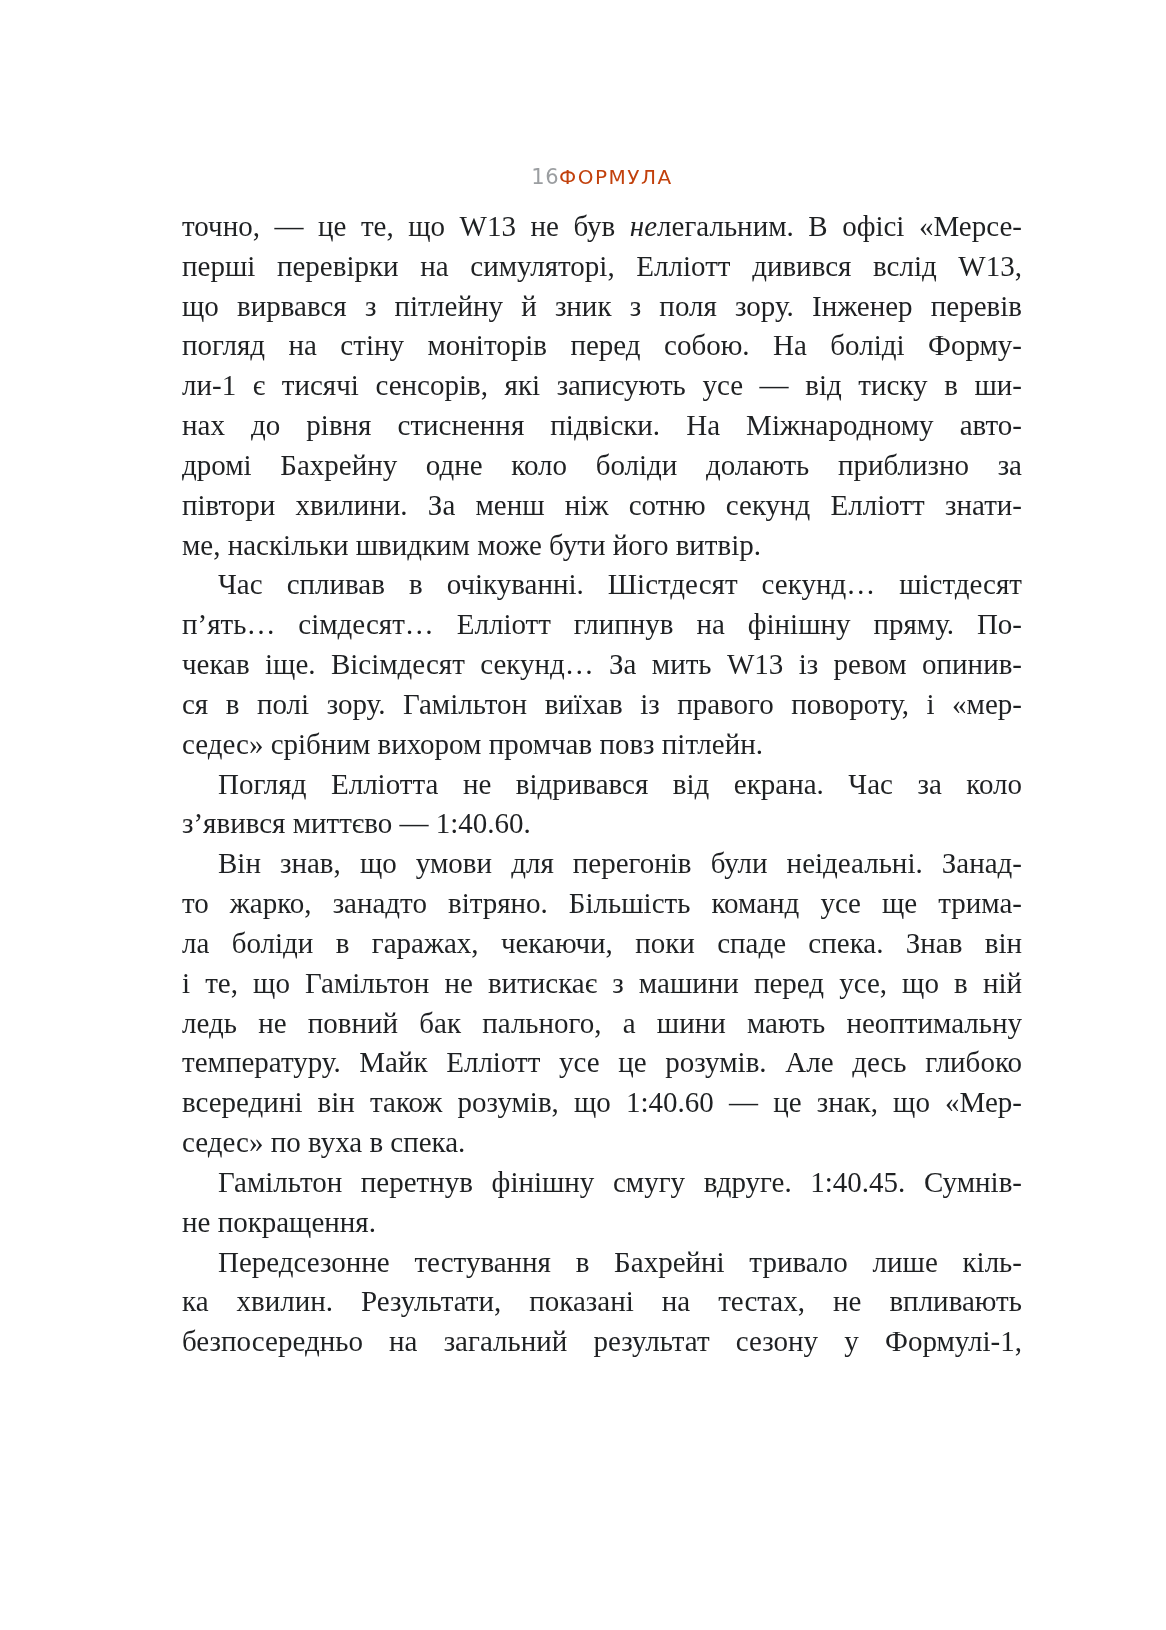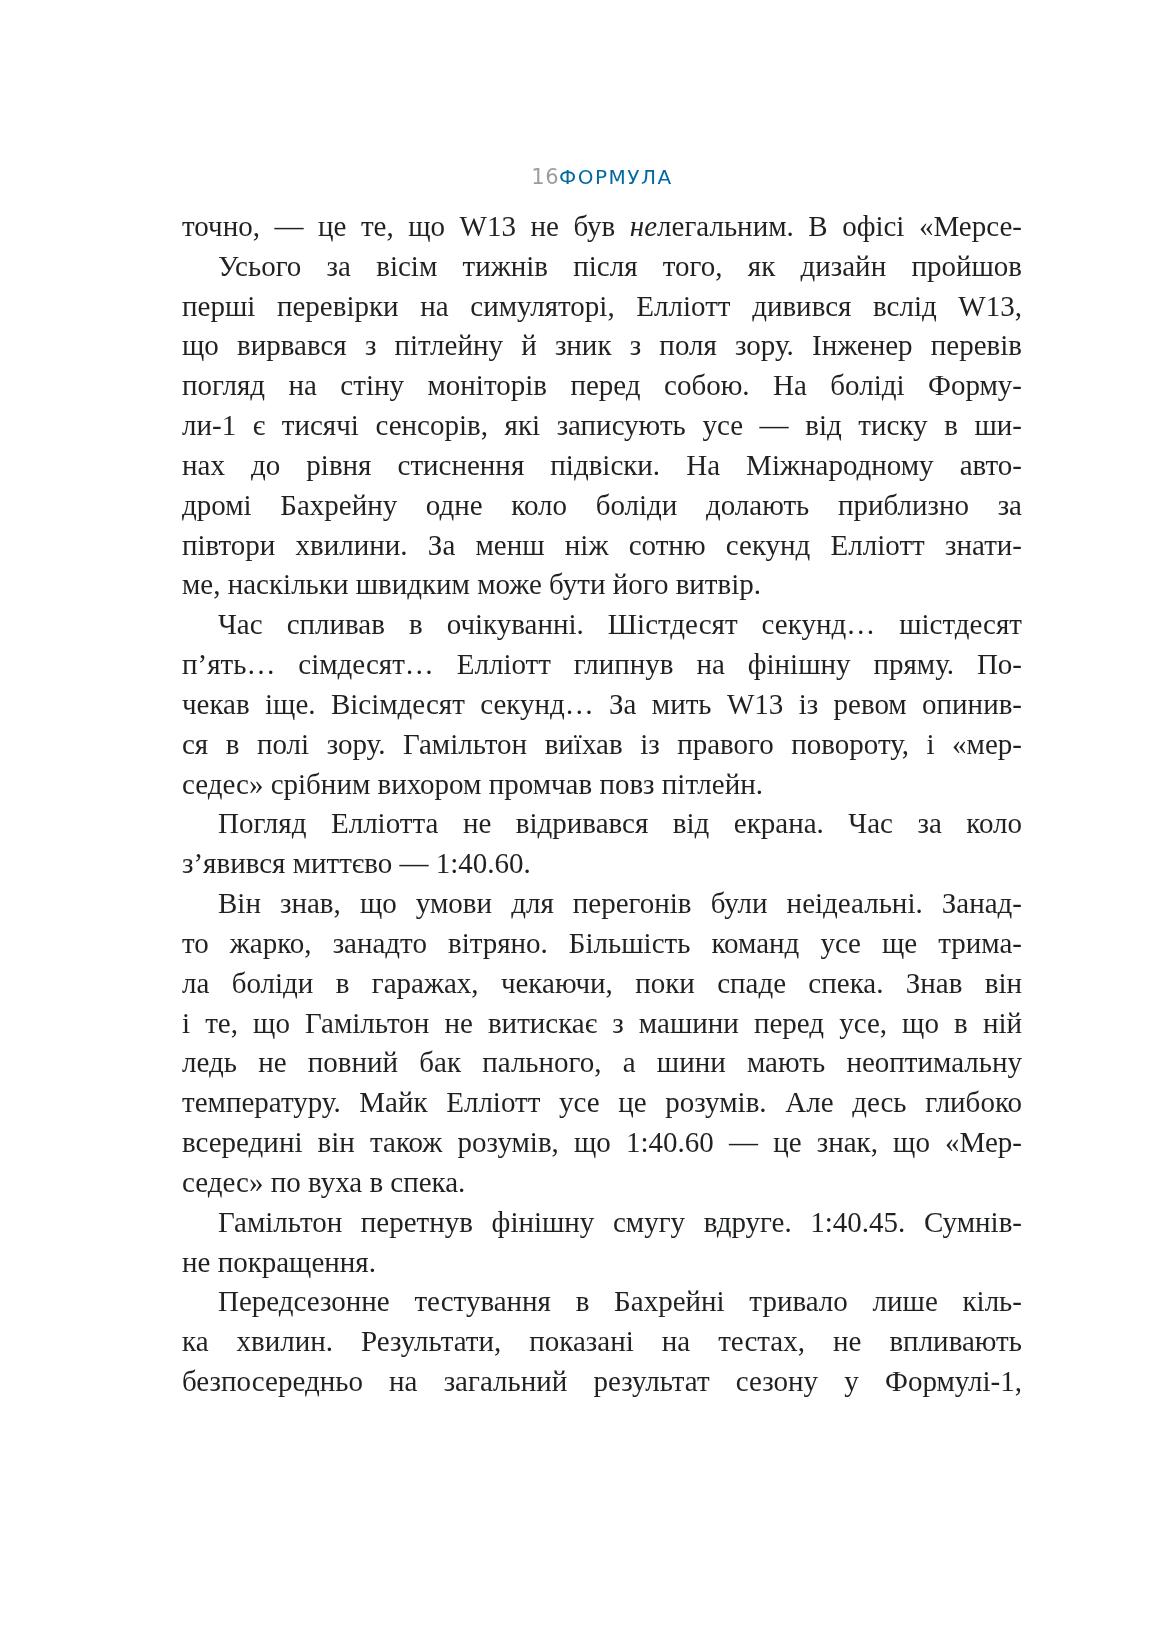--- a/index.html
+++ b/index.html
@@ -24,21 +24,21 @@
     line-height: 22px;
     margin-top: 28px;
   }
   .page-num {
     font-size: 21px;
     color: #9b9ea1;
     letter-spacing: 0.5px;
   }
   .head-title {
     font-size: 20px;
-    color: #0369a1;
+    color: #c2410c;
     letter-spacing: 1.5px;
   }
 
   
   .text-block {
     position: absolute;
     left: 182px;
     top: 207px;
     width: 840px;
     font-family: "Liberation Serif", serif;
@@ -61,21 +61,20 @@
 </head>
 <body>
 
 <header class="running-head">
   <span class="page-num">16</span>
   <span class="head-title">ФОРМУЛА</span>
 </header>
 
 <main class="text-block">
     <div class="line j"><span>точно, — це те, що W13 не був </span><span class="italic">не</span><span>легальним. В офісі «Мерсе-</span></div>
-    <div class="line j ind"><span>Усього за вісім тижнів після того, як дизайн пройшов</span></div>
     <div class="line j"><span>перші перевірки на симуляторі, Елліотт дивився вслід W13,</span></div>
     <div class="line j"><span>що вирвався з пітлейну й зник з поля зору. Інженер перевів</span></div>
     <div class="line j"><span>погляд на стіну моніторів перед собою. На боліді Форму-</span></div>
     <div class="line j"><span>ли-1 є тисячі сенсорів, які записують усе — від тиску в ши-</span></div>
     <div class="line j"><span>нах до рівня стиснення підвіски. На Міжнародному авто-</span></div>
     <div class="line j"><span>дромі Бахрейну одне коло боліди долають приблизно за</span></div>
     <div class="line j"><span>півтори хвилини. За менш ніж сотню секунд Елліотт знати-</span></div>
     <div class="line"><span>ме, наскільки швидким може бути його витвір.</span></div>
     <div class="line j ind"><span>Час спливав в очікуванні. Шістдесят секунд… шістдесят</span></div>
     <div class="line j"><span>п’ять… сімдесят… Елліотт глипнув на фінішну пряму. По-</span></div>

